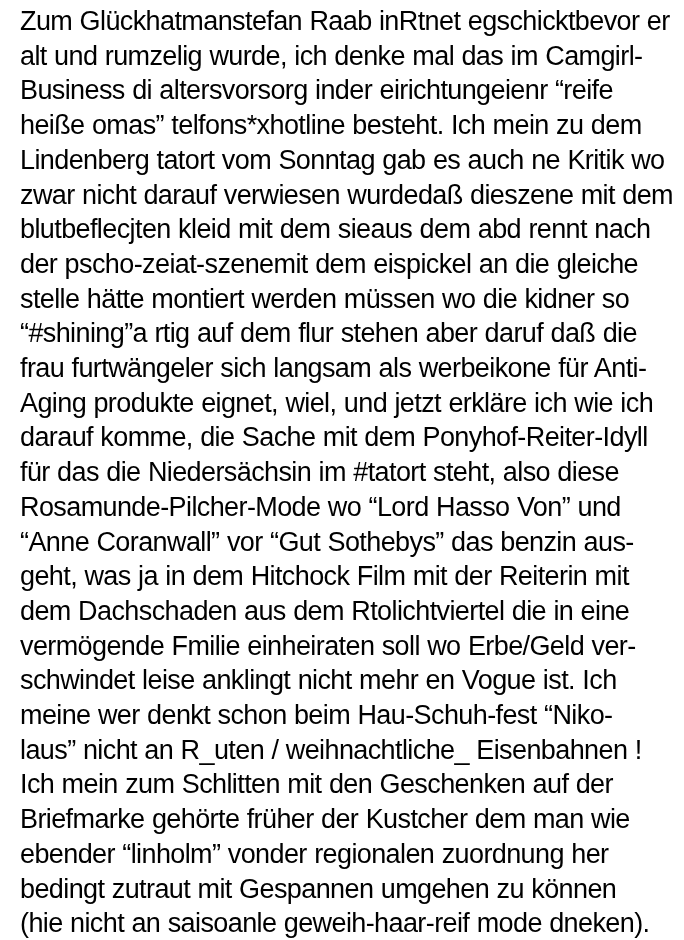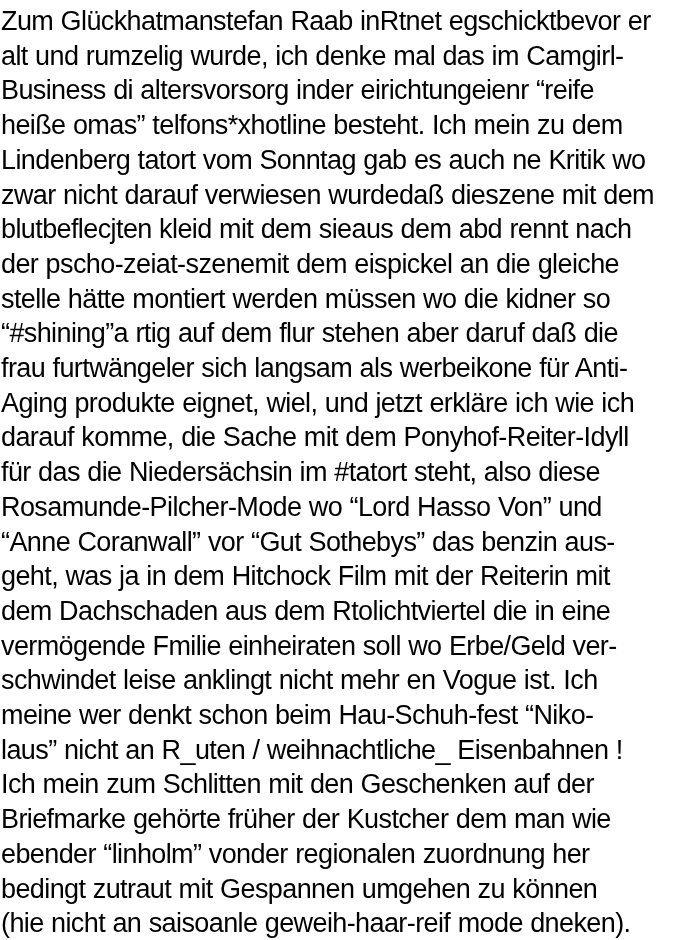--- a/index.html
+++ b/index.html
@@ -8,21 +8,21 @@
     background: #ffffff;
     width: 684px;
     height: 940px;
     overflow: hidden;
   }
   .page {
     box-sizing: border-box;
     width: 684px;
     height: 940px;
     background: #ffffff;
-    padding: 4px 4px 0 1px;
+    padding: 4px 4px 0 20px;
   }
   .body-text {
     font-family: "Liberation Sans", "DejaVu Sans", sans-serif;
     font-size: 27px;
     line-height: 34.7px;
     letter-spacing: -0.6px;
     color: #000000;
     white-space: pre-line;
     word-spacing: 0.5px;
   }

